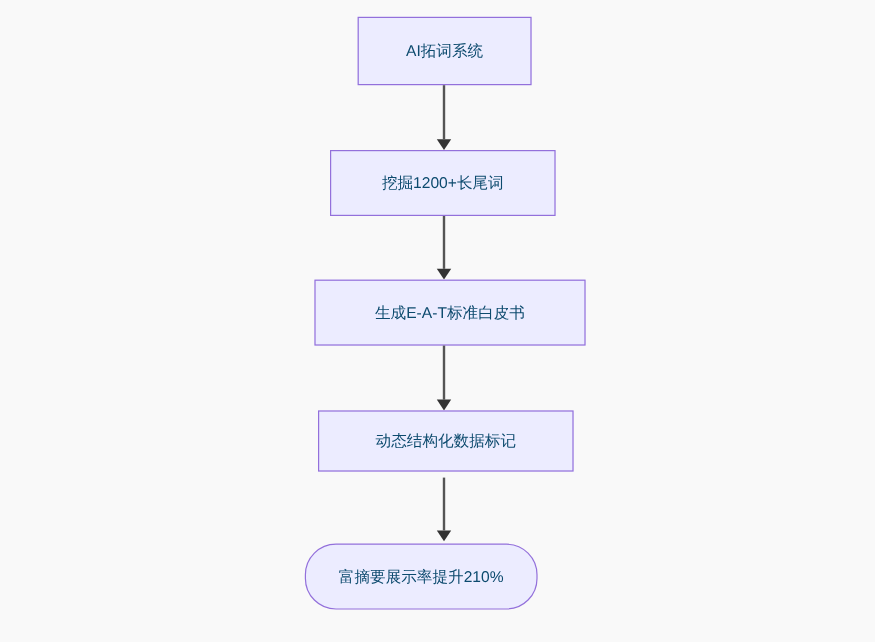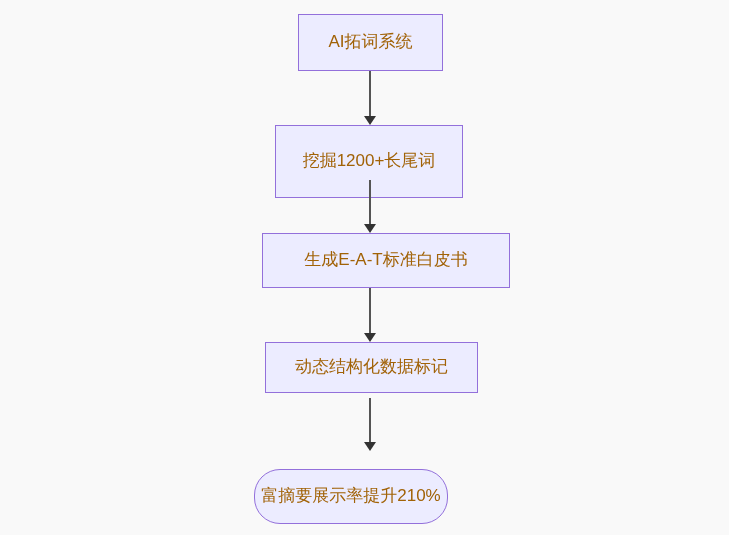--- a/index.html
+++ b/index.html
@@ -23,22 +23,22 @@
   }
   .flow-node {
     position: absolute;
     box-sizing: border-box;
     background: #ECECFF;
     border: 1.5px solid #9370DB;
     display: flex;
     align-items: center;
     justify-content: center;
     text-align: center;
-    color: #a16207;
-    font-size: 17px;
+    color: #0c4a6e;
+    font-size: 13px;
     line-height: 1.2;
     white-space: nowrap;
   }
   .arrow {
     position: absolute;
     width: 12px;
     display: flex;
     flex-direction: column;
     align-items: center;
   }
@@ -49,24 +49,24 @@
   }
   .arrow-head {
     width: 0;
     height: 0;
     border-left: 6px solid transparent;
     border-right: 6px solid transparent;
     border-top: 9px solid #333333;
   }
   
   #node-1 { left: 298px; top: 14px;  width: 145px; height: 57px; }
-  #node-2 { left: 275px; top: 125px; width: 188px; height: 73px; }
-  #node-3 { left: 262px; top: 233px; width: 248px; height: 55px; }
+  #node-2 { left: 275px; top: 125px; width: 188px; height: 55px; }
+  #node-3 { left: 262px; top: 233px; width: 226px; height: 55px; }
   #node-4 { left: 265px; top: 342px; width: 213px; height: 51px; }
-  #node-5 { left: 254px; top: 469px; width: 194px; height: 55px; border-radius: 26px; }
+  #node-5 { left: 254px; top: 453px; width: 194px; height: 55px; border-radius: 26px; }
   
   #arrow-1 { left: 364px; top: 71px;  height: 54px; }
   #arrow-2 { left: 364px; top: 180px; height: 53px; }
   #arrow-3 { left: 364px; top: 288px; height: 54px; }
   #arrow-4 { left: 364px; top: 398px; height: 53px; }
 </style>
 </head>
 <body>
 
 <div class="canvas">

